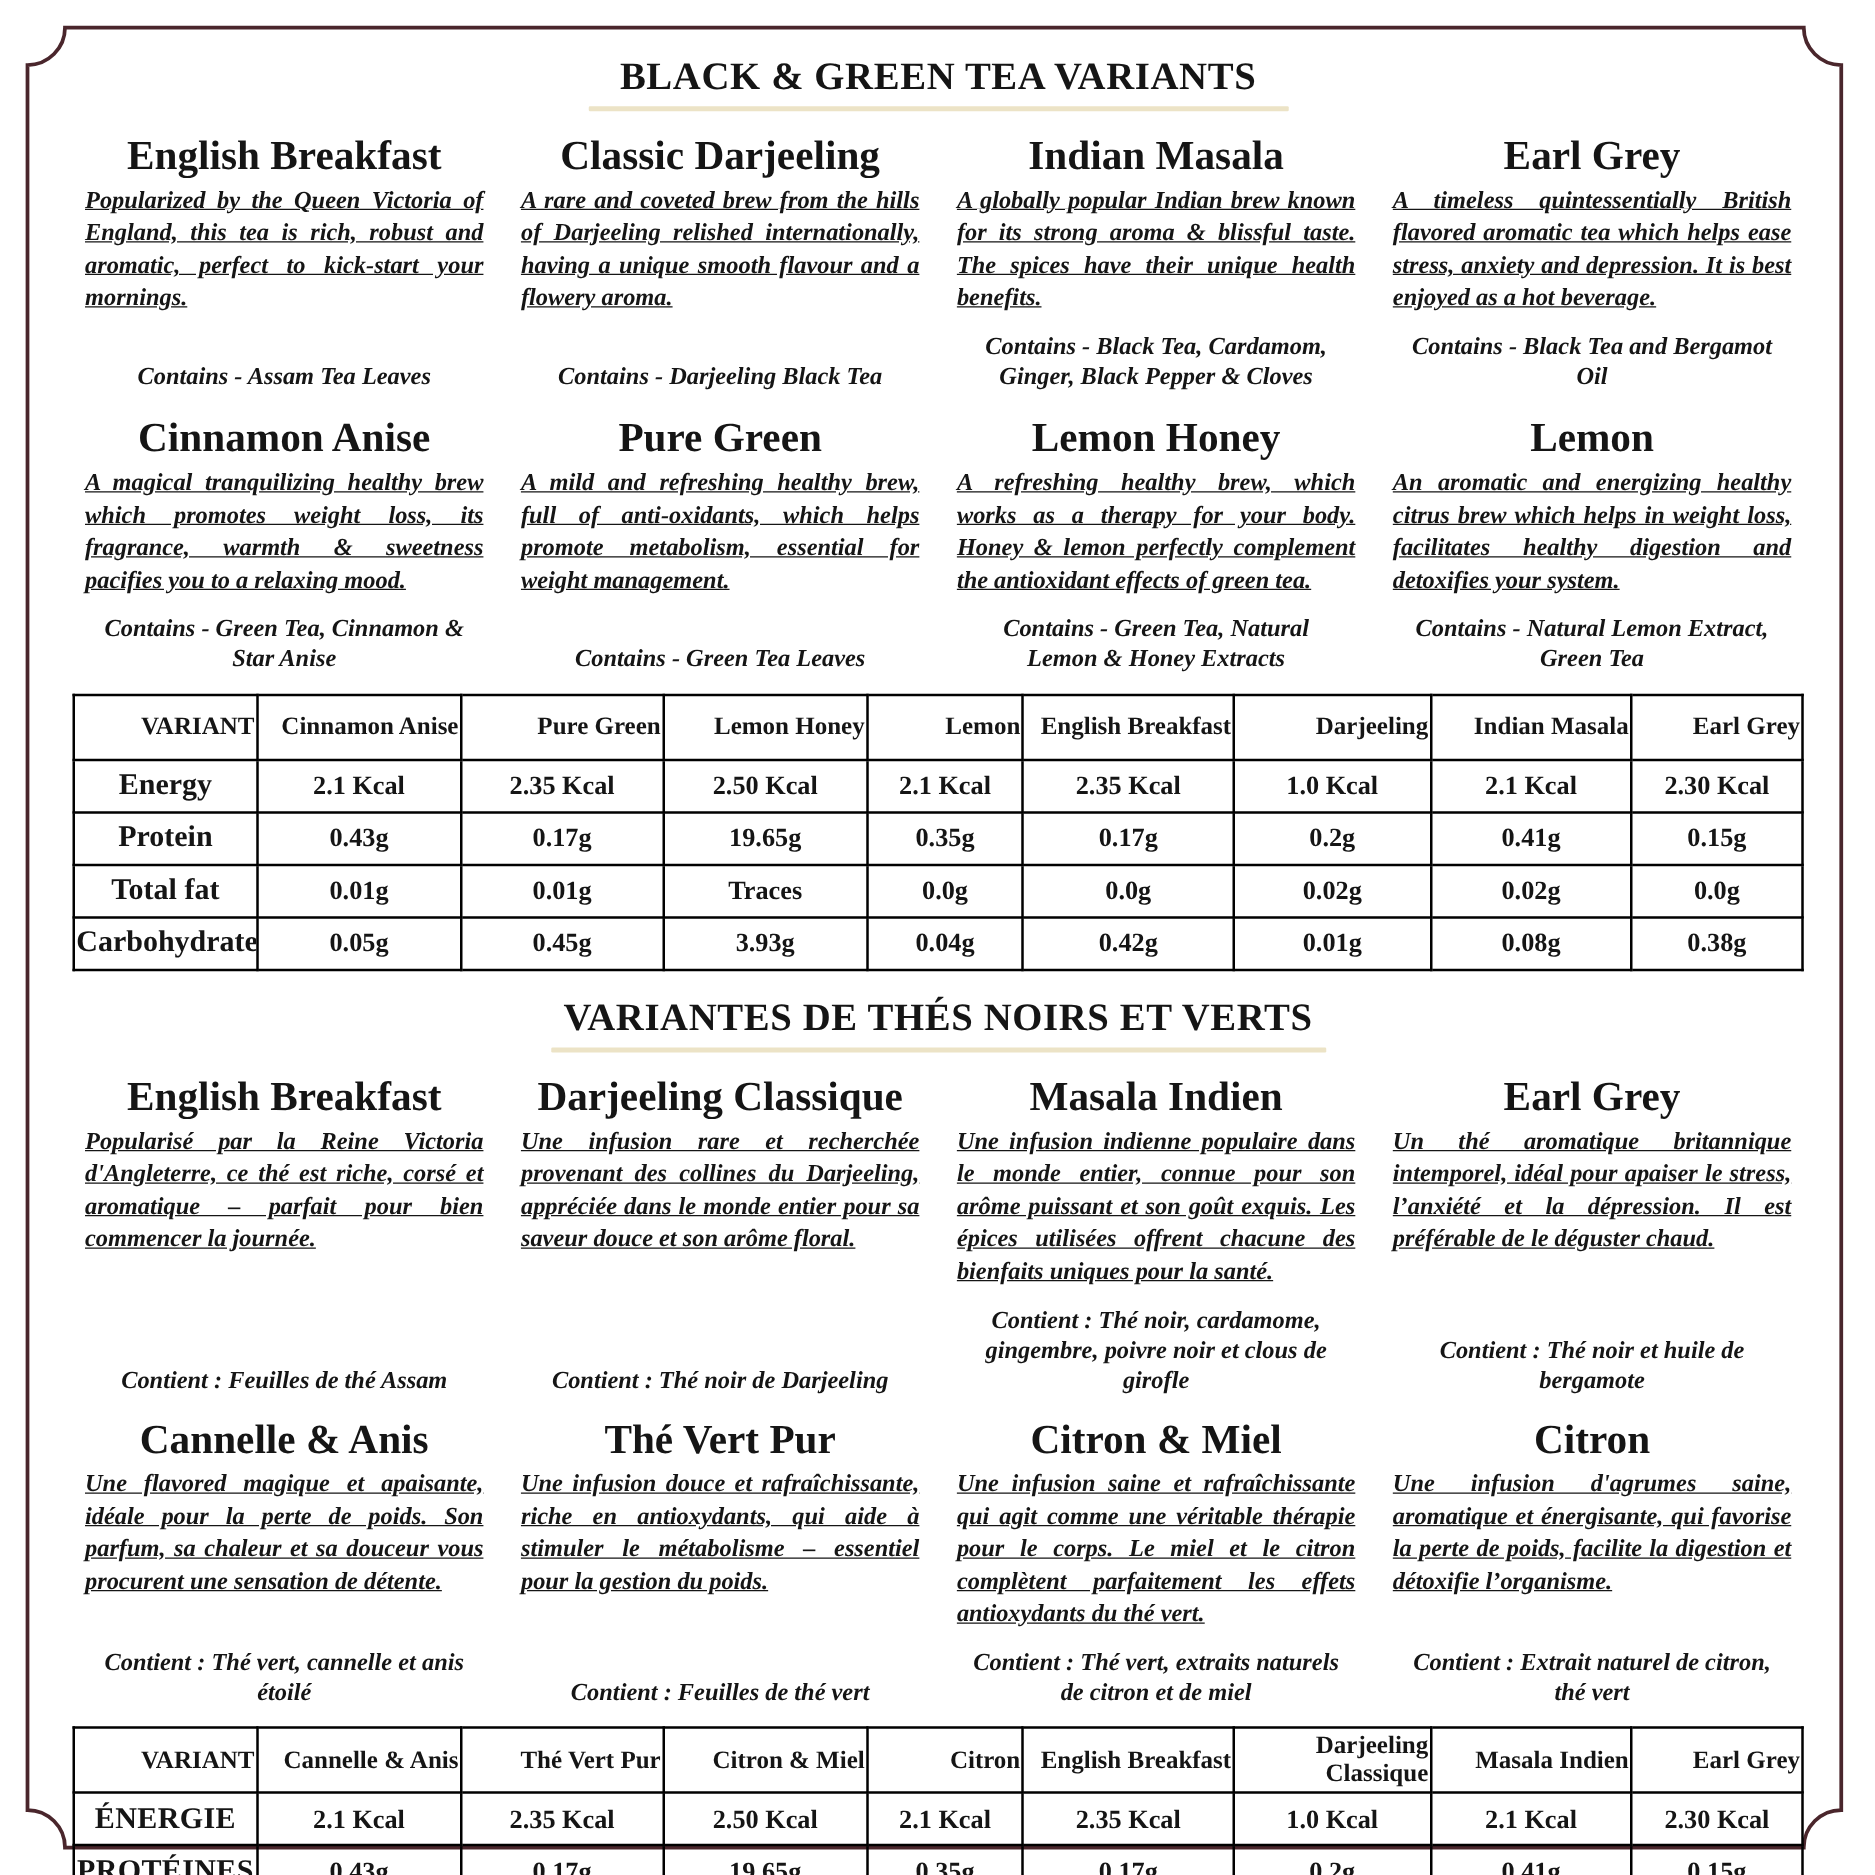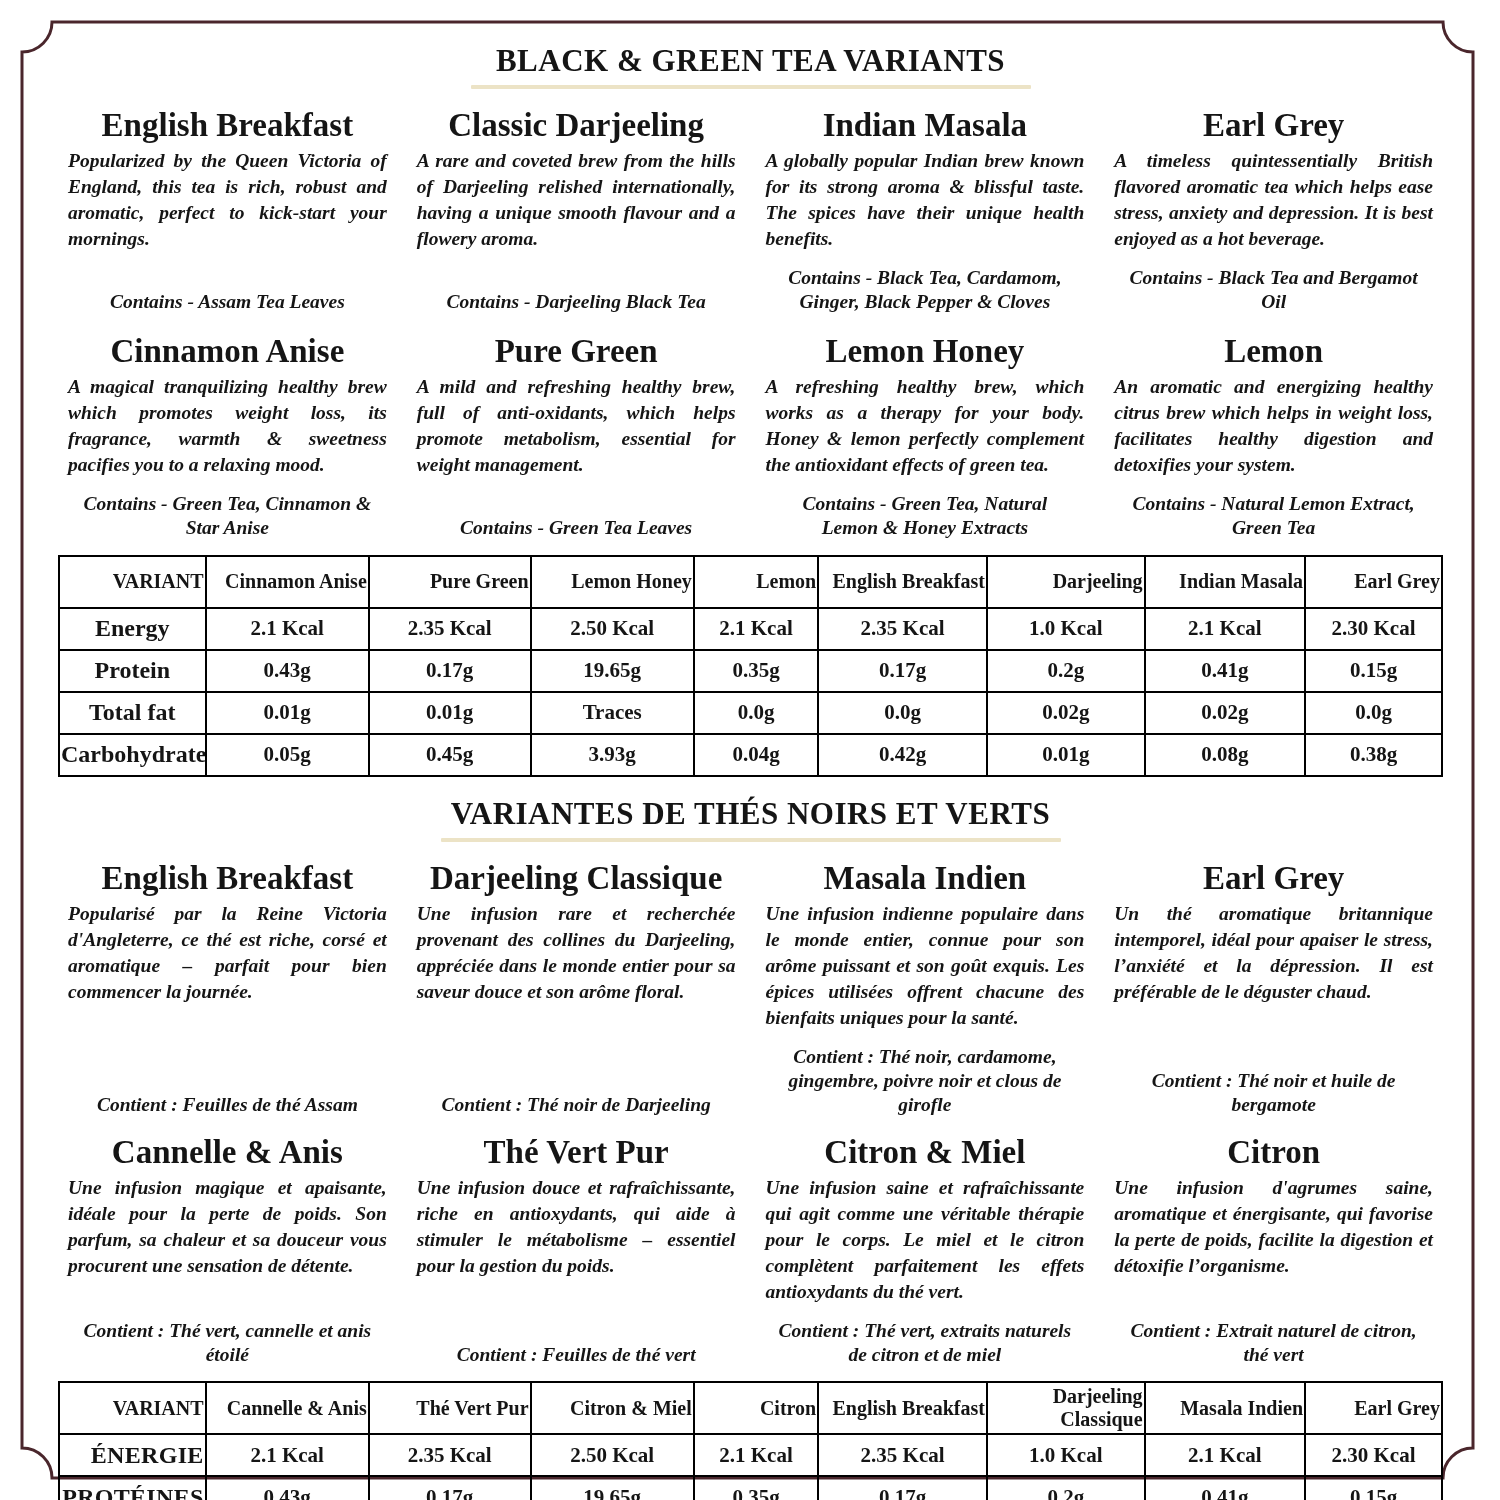--- a/index.html
+++ b/index.html
@@ -29,37 +29,37 @@
   .grid-en-2{min-height:212px;margin-top:4px;}
   .grid-fr-1{min-height:202px;}
   .grid-fr-2{min-height:208px;margin-top:2px;}
   .tea-card{display:flex;flex-direction:column;}
   .tea-name{
     font-size:33px;font-weight:bold;text-align:center;
     margin:8px 0 5px;line-height:1.1;
   }
   .tea-desc{
     font-size:19.5px;font-weight:bold;font-style:italic;
-    text-align:justify;line-height:1.33;margin:0;
+    text-align:justify;line-height:1.33;margin:0;text-decoration:underline;
   }
   .tea-contains{
     font-size:19.5px;font-weight:bold;font-style:italic;text-align:center;
     margin:auto auto 6px;padding-top:14px;max-width:92%;line-height:1.25;
   }
   table.nutri{
     width:100%;border-collapse:collapse;table-layout:fixed;margin-top:8px;
   }
   table.nutri th,table.nutri td{
     border:2.5px solid #000;text-align:center;vertical-align:middle;
     font-weight:bold;padding:2px 1px;overflow:hidden;
   }
   table.nutri thead th{font-size:20px;height:46px;line-height:1.15;text-align:right;}
   table.nutri tbody th{font-size:24px;height:36px;}
   table.nutri tbody td{font-size:21px;height:36px;}
-  .fr-rowlabels tbody th{font-size:19px;letter-spacing:.3px;text-align:right;}
+  .fr-rowlabels tbody th{font-size:19px;letter-spacing:.3px;}
   .sec-fr .section-title{margin-top:20px;}
 </style>
 </head>
 <body>
 
 <svg class="frame-svg" viewBox="0 0 1500 1500" xmlns="http://www.w3.org/2000/svg">
   <path d="M 22 52 A 30 30 0 0 0 52 22 H 1443 A 30 30 0 0 0 1473 52 V 1448 A 30 30 0 0 0 1443 1478 H 52 A 30 30 0 0 0 22 1448 Z" fill="none" stroke="#4a262c" stroke-width="3"></path>
 </svg>
 
 <div class="content">
@@ -211,21 +211,21 @@
       <div class="tea-card">
         <h3 class="tea-name">Earl Grey</h3>
         <p class="tea-desc">Un thé aromatique britannique intemporel, idéal pour apaiser le stress, l’anxiété et la dépression. Il est préférable de le déguster chaud.</p>
         <p class="tea-contains">Contient : Thé noir et huile de bergamote</p>
       </div>
     </div>
 
     <div class="tea-grid grid-fr-2">
       <div class="tea-card">
         <h3 class="tea-name">Cannelle &amp; Anis</h3>
-        <p class="tea-desc">Une infusion magique et apaisante, idéale pour la perte de poids. Son parfum, sa chaleur et sa douceur vous procurent une sensation de détente.</p>
+        <p class="tea-desc">Une flavored magique et apaisante, idéale pour la perte de poids. Son parfum, sa chaleur et sa douceur vous procurent une sensation de détente.</p>
         <p class="tea-contains">Contient : Thé vert, cannelle et anis étoilé</p>
       </div>
       <div class="tea-card">
         <h3 class="tea-name">Thé Vert Pur</h3>
         <p class="tea-desc">Une infusion douce et rafraîchissante, riche en antioxydants, qui aide à stimuler le métabolisme – essentiel pour la gestion du poids.</p>
         <p class="tea-contains">Contient : Feuilles de thé vert</p>
       </div>
       <div class="tea-card">
         <h3 class="tea-name">Citron &amp; Miel</h3>
         <p class="tea-desc">Une infusion saine et rafraîchissante qui agit comme une véritable thérapie pour le corps. Le miel et le citron complètent parfaitement les effets antioxydants du thé vert.</p>

